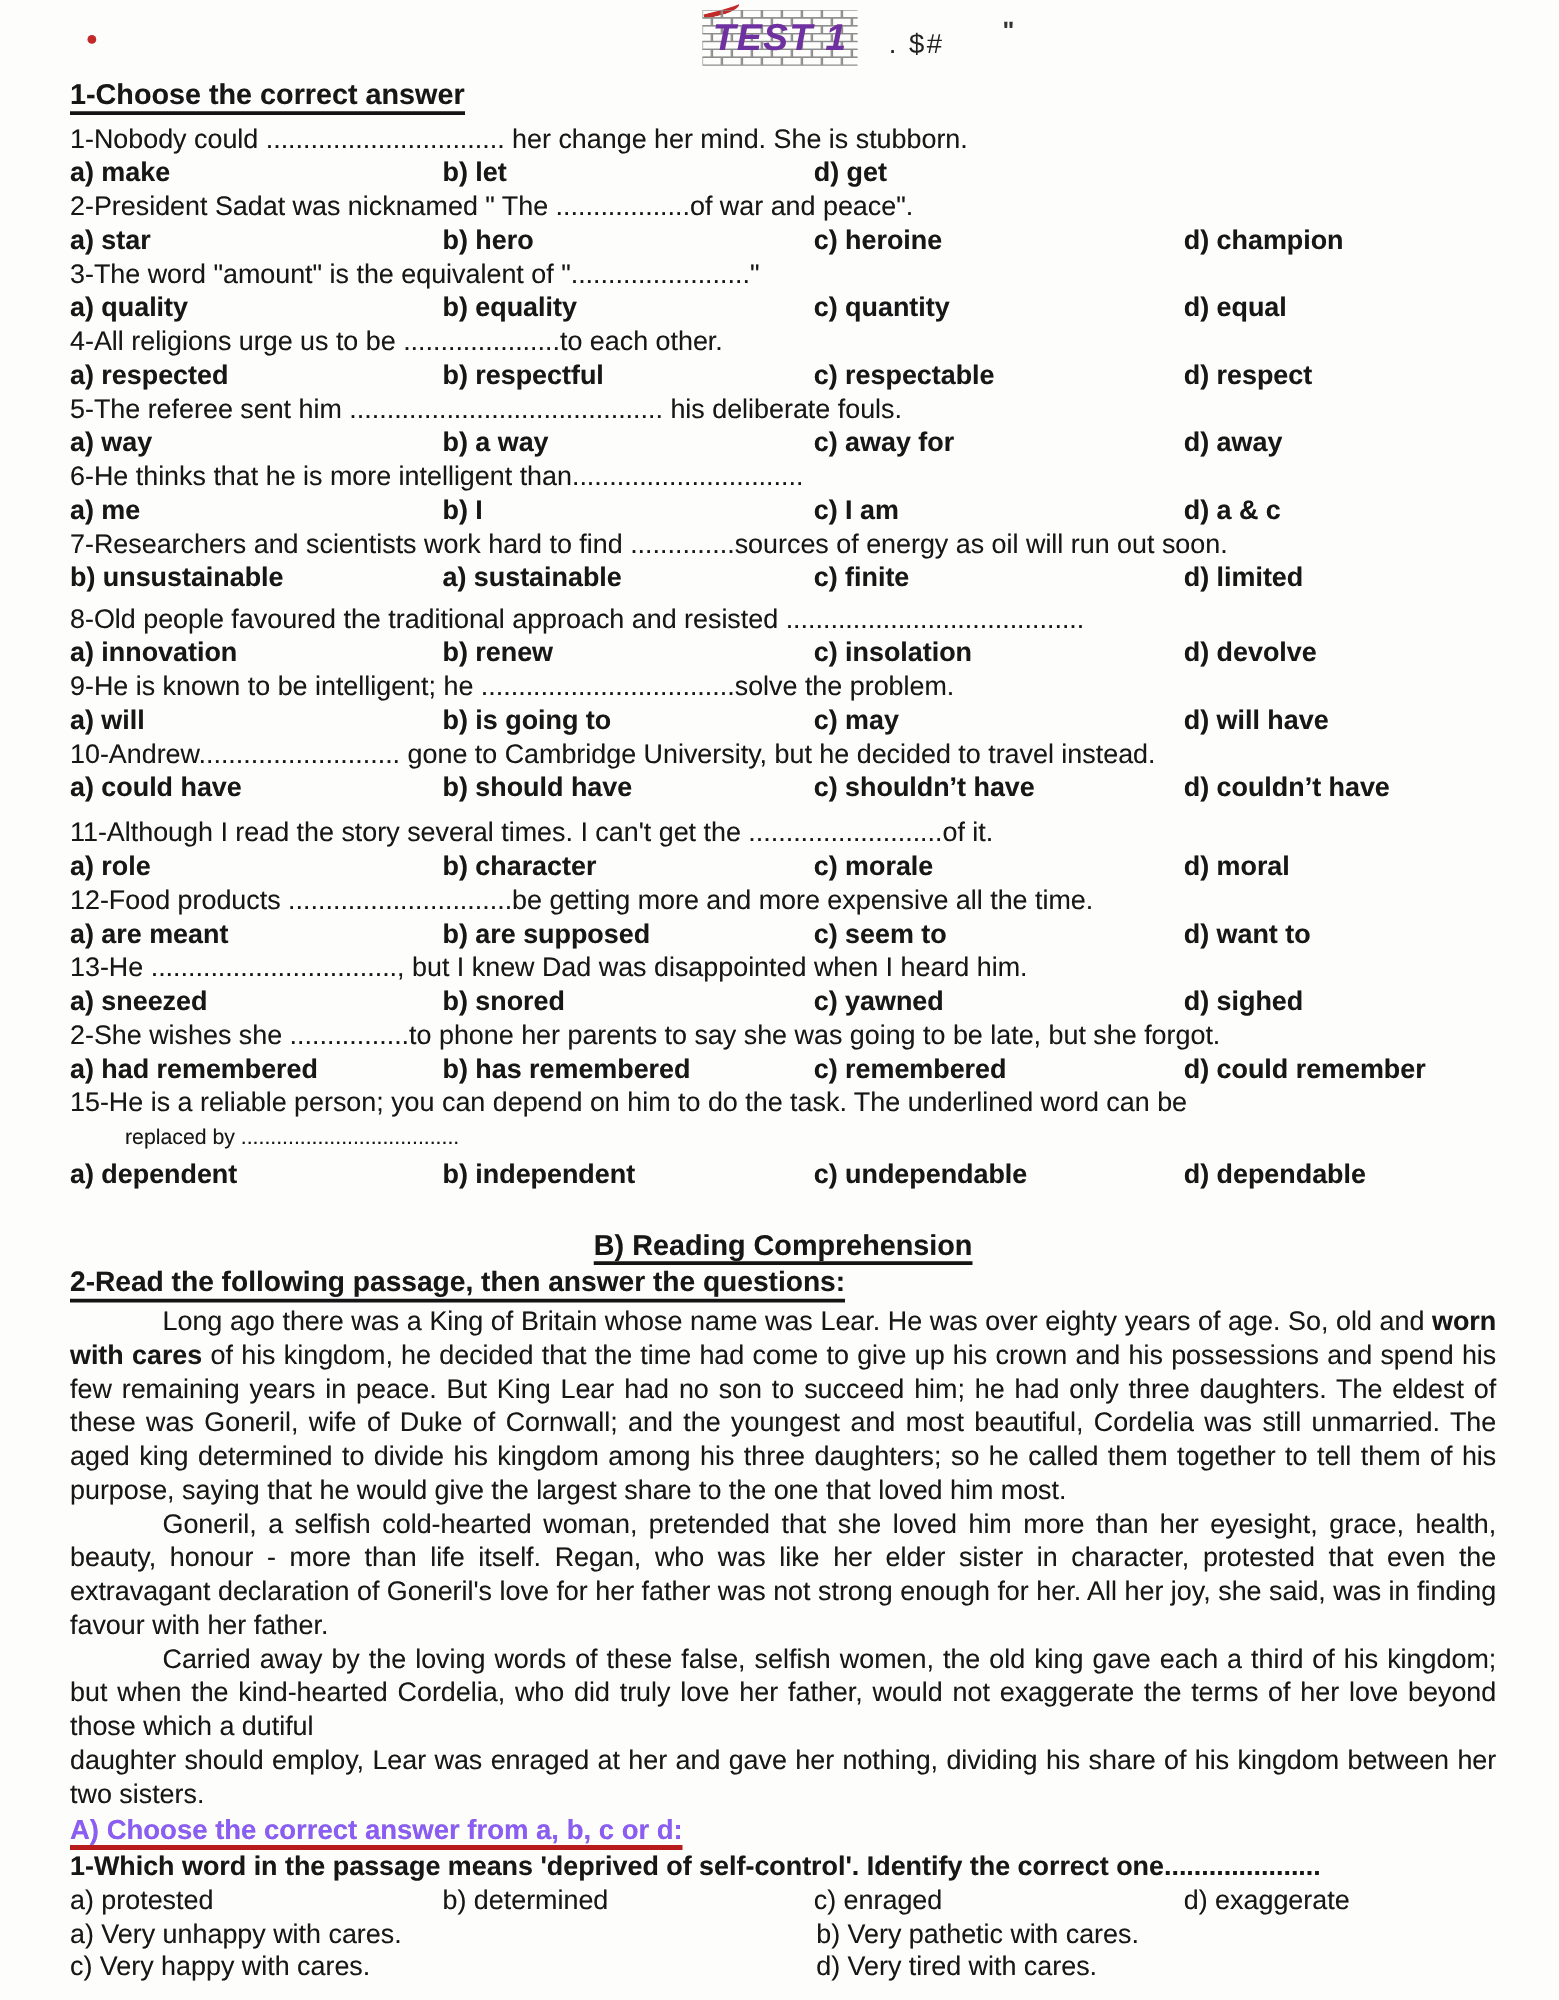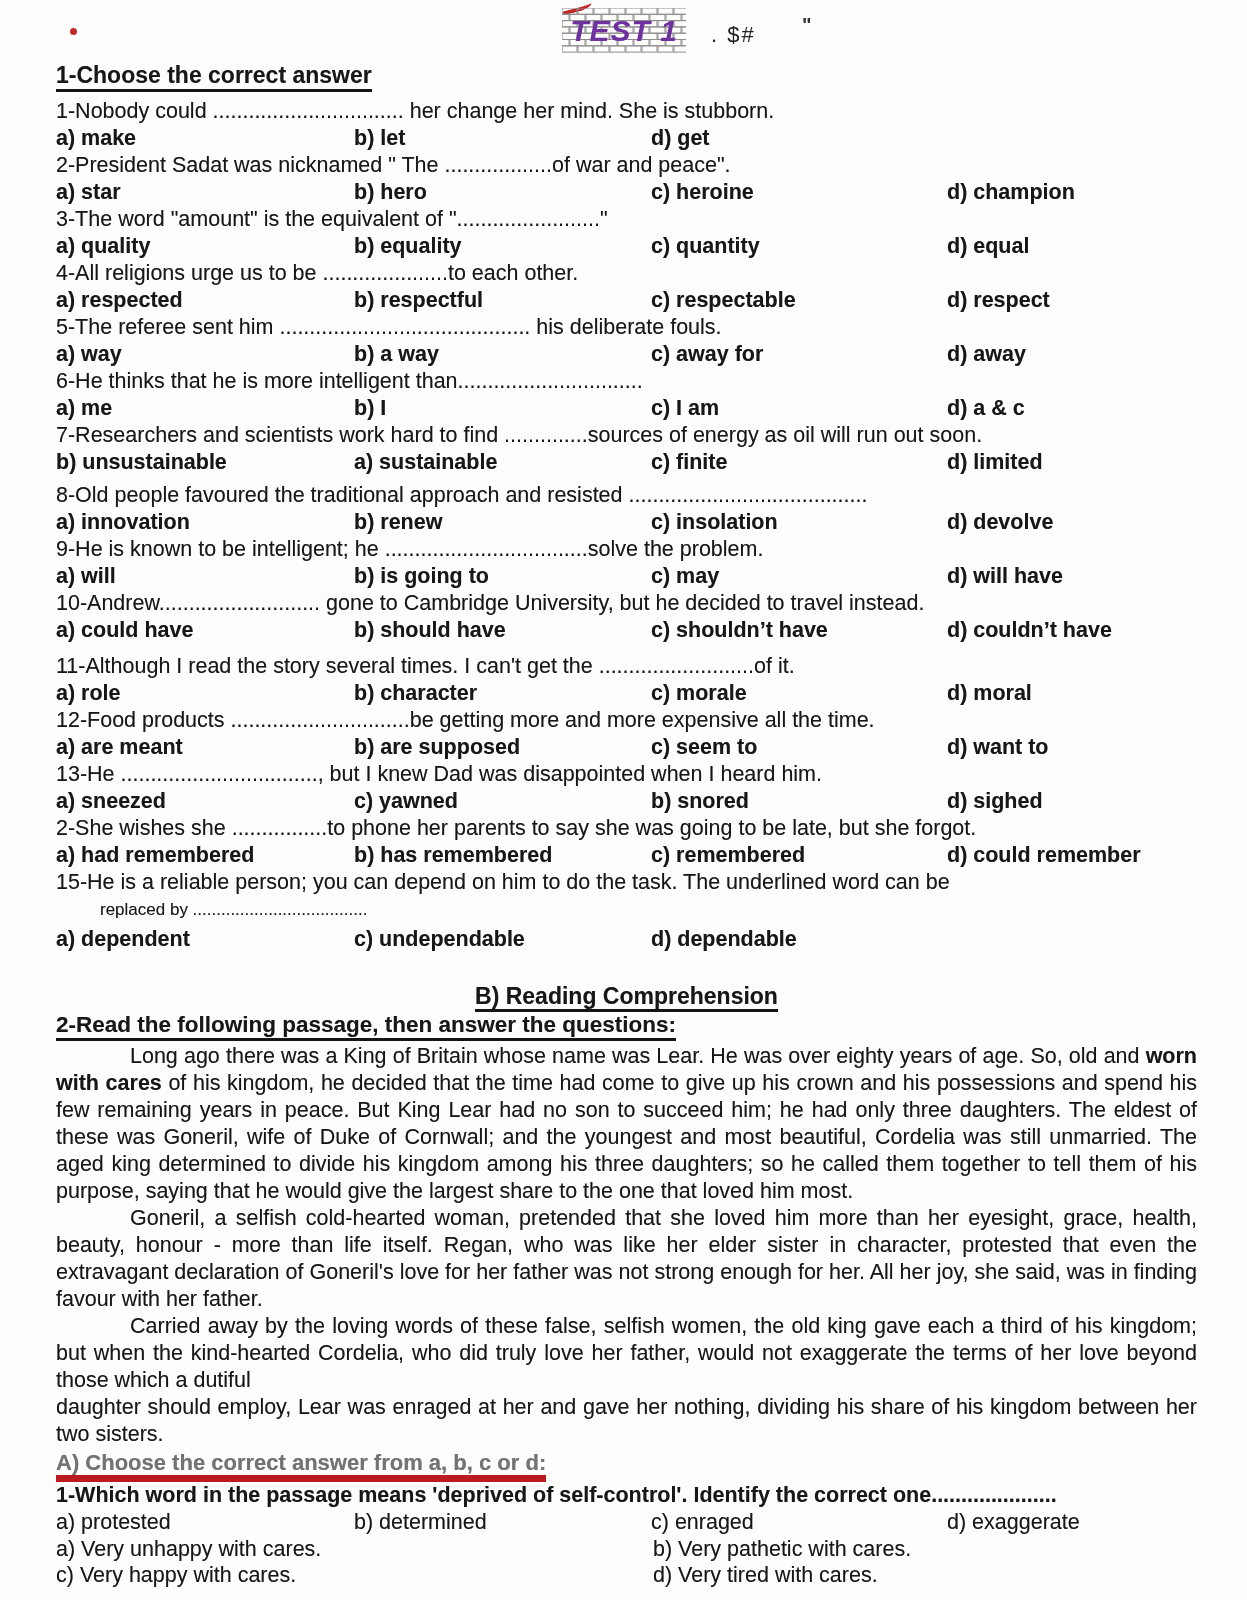--- a/index.html
+++ b/index.html
@@ -70,22 +70,22 @@
   }
   .h-read {
     display:inline-block;
     font-size:22.5px; font-weight:bold;
     border-bottom:3px solid #141414;
     line-height:26px; margin-bottom:2px;
   }
   .h-red {
     display:inline-block;
     font-size:22px; font-weight:bold;
-    color:#737373;
-    border-bottom:7px solid #b91c1c;
+    color:#8b5cf6;
+    border-bottom:4px solid #b91c1c;
     line-height:25px; margin-top:2px;
   }
   
   .stem { font-size:21.5px; line-height:27px; white-space:nowrap; }
   .stem2 { font-size:17px; line-height:27px; padding-left:44px; white-space:nowrap; }
   .opts {
     display:grid;
     grid-template-columns:298px 297px 296px auto;
     font-weight:bold;
     font-size:21.5px; line-height:27px;
@@ -302,39 +302,40 @@
             <span class="opt">a) are meant</span>
             <span class="opt">b) are supposed</span>
             <span class="opt">c) seem to</span>
             <span class="opt">d) want to</span>
           </div>
         </div>
         <div class="q">
           <div class="stem">13-He ................................., but I knew Dad was disappointed when I heard him.</div>
           <div class="opts">
             <span class="opt">a) sneezed</span>
+            <span class="opt">b) snored</span>
             <span class="opt">c) yawned</span>
-            <span class="opt">b) snored</span>
             <span class="opt">d) sighed</span>
           </div>
         </div>
         <div class="q">
           <div class="stem">2-She wishes she ................to phone her parents to say she was going to be late, but she forgot.</div>
           <div class="opts">
             <span class="opt">a) had remembered</span>
             <span class="opt">b) has remembered</span>
             <span class="opt">c) remembered</span>
             <span class="opt">d) could remember</span>
           </div>
         </div>
         <div class="q">
           <div class="stem">15-He is a reliable person; you can depend on him to do the task. The underlined word can be</div>
           <div class="stem2">replaced by .....................................</div>
           <div class="opts">
             <span class="opt">a) dependent</span>
+            <span class="opt">b) independent</span>
             <span class="opt">c) undependable</span>
             <span class="opt">d) dependable</span>
           </div>
         </div>
       </div>
   </div>
 
   <div class="h-center-wrap">
     <span class="h-center">B) Reading Comprehension</span>
   </div>

